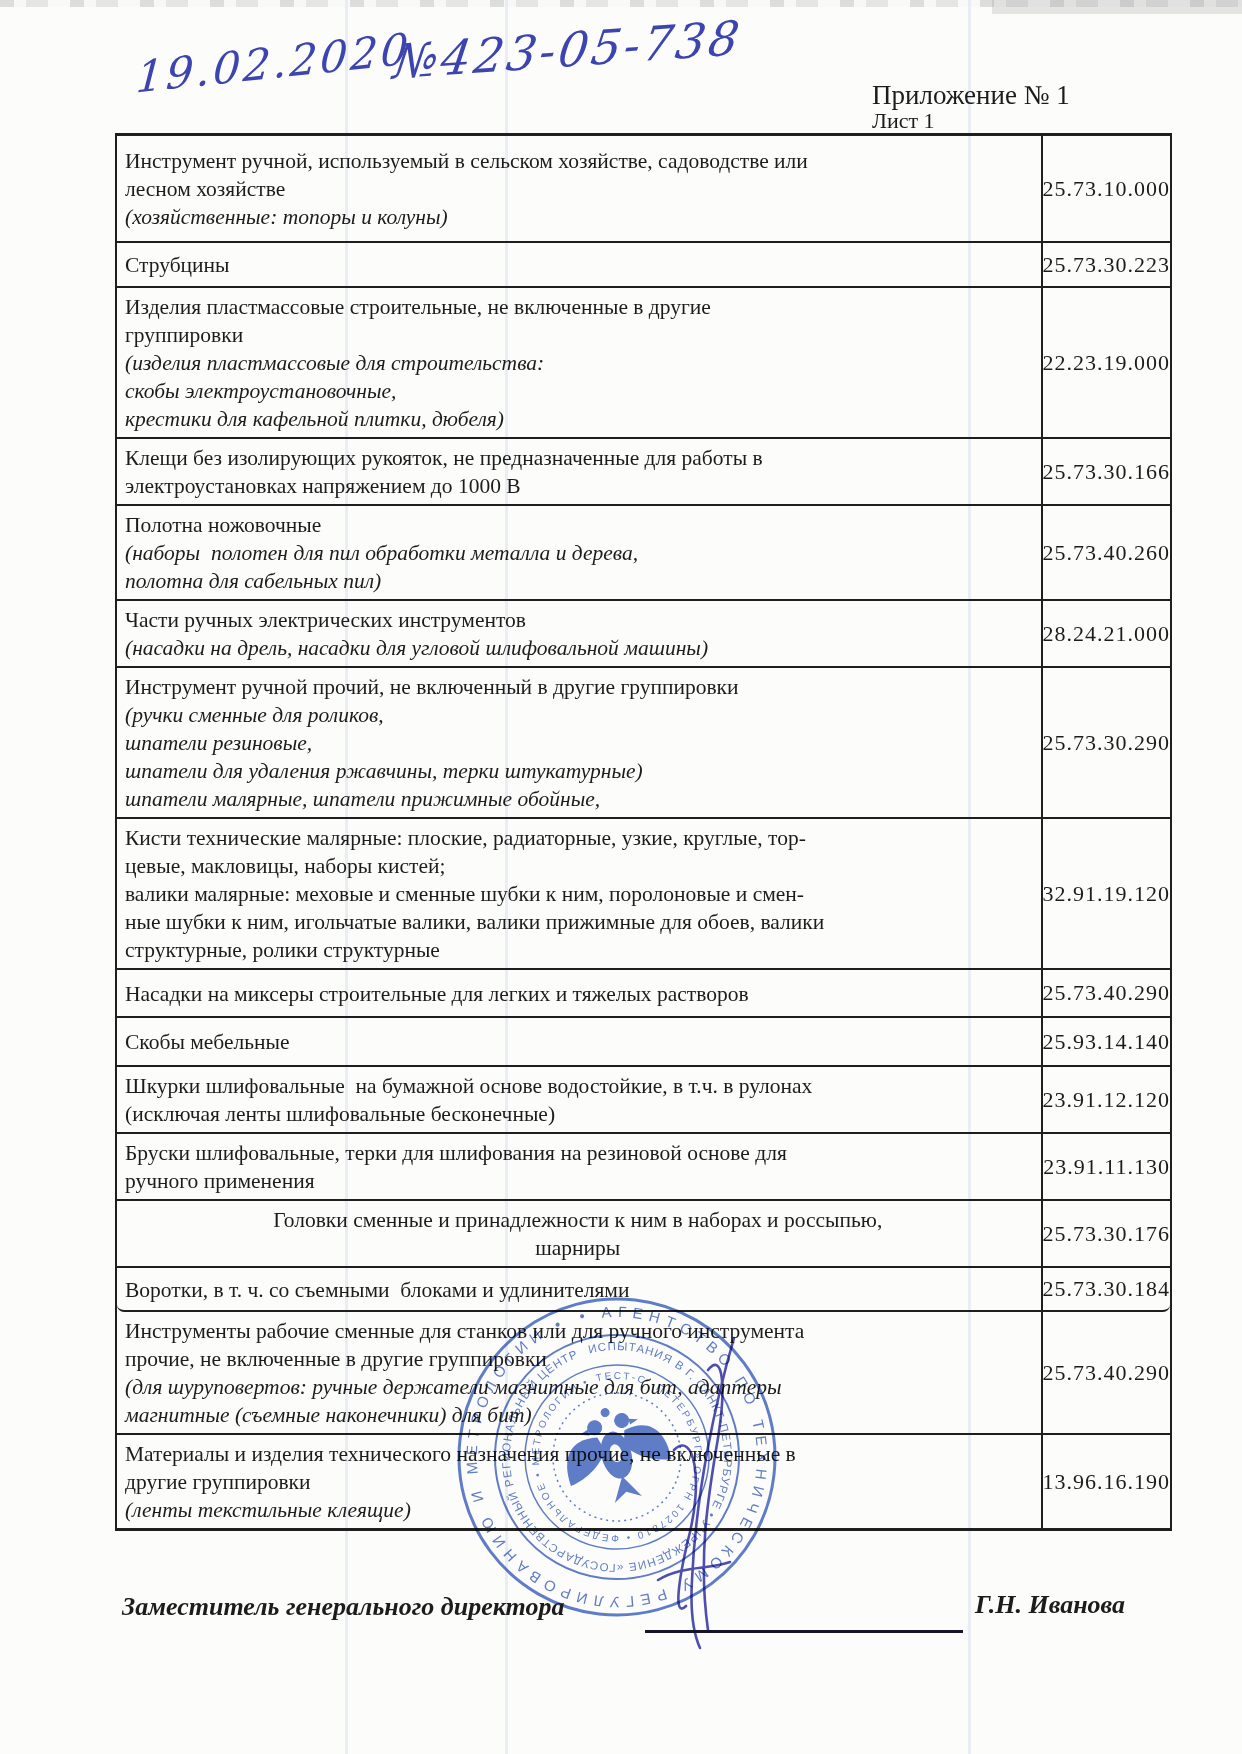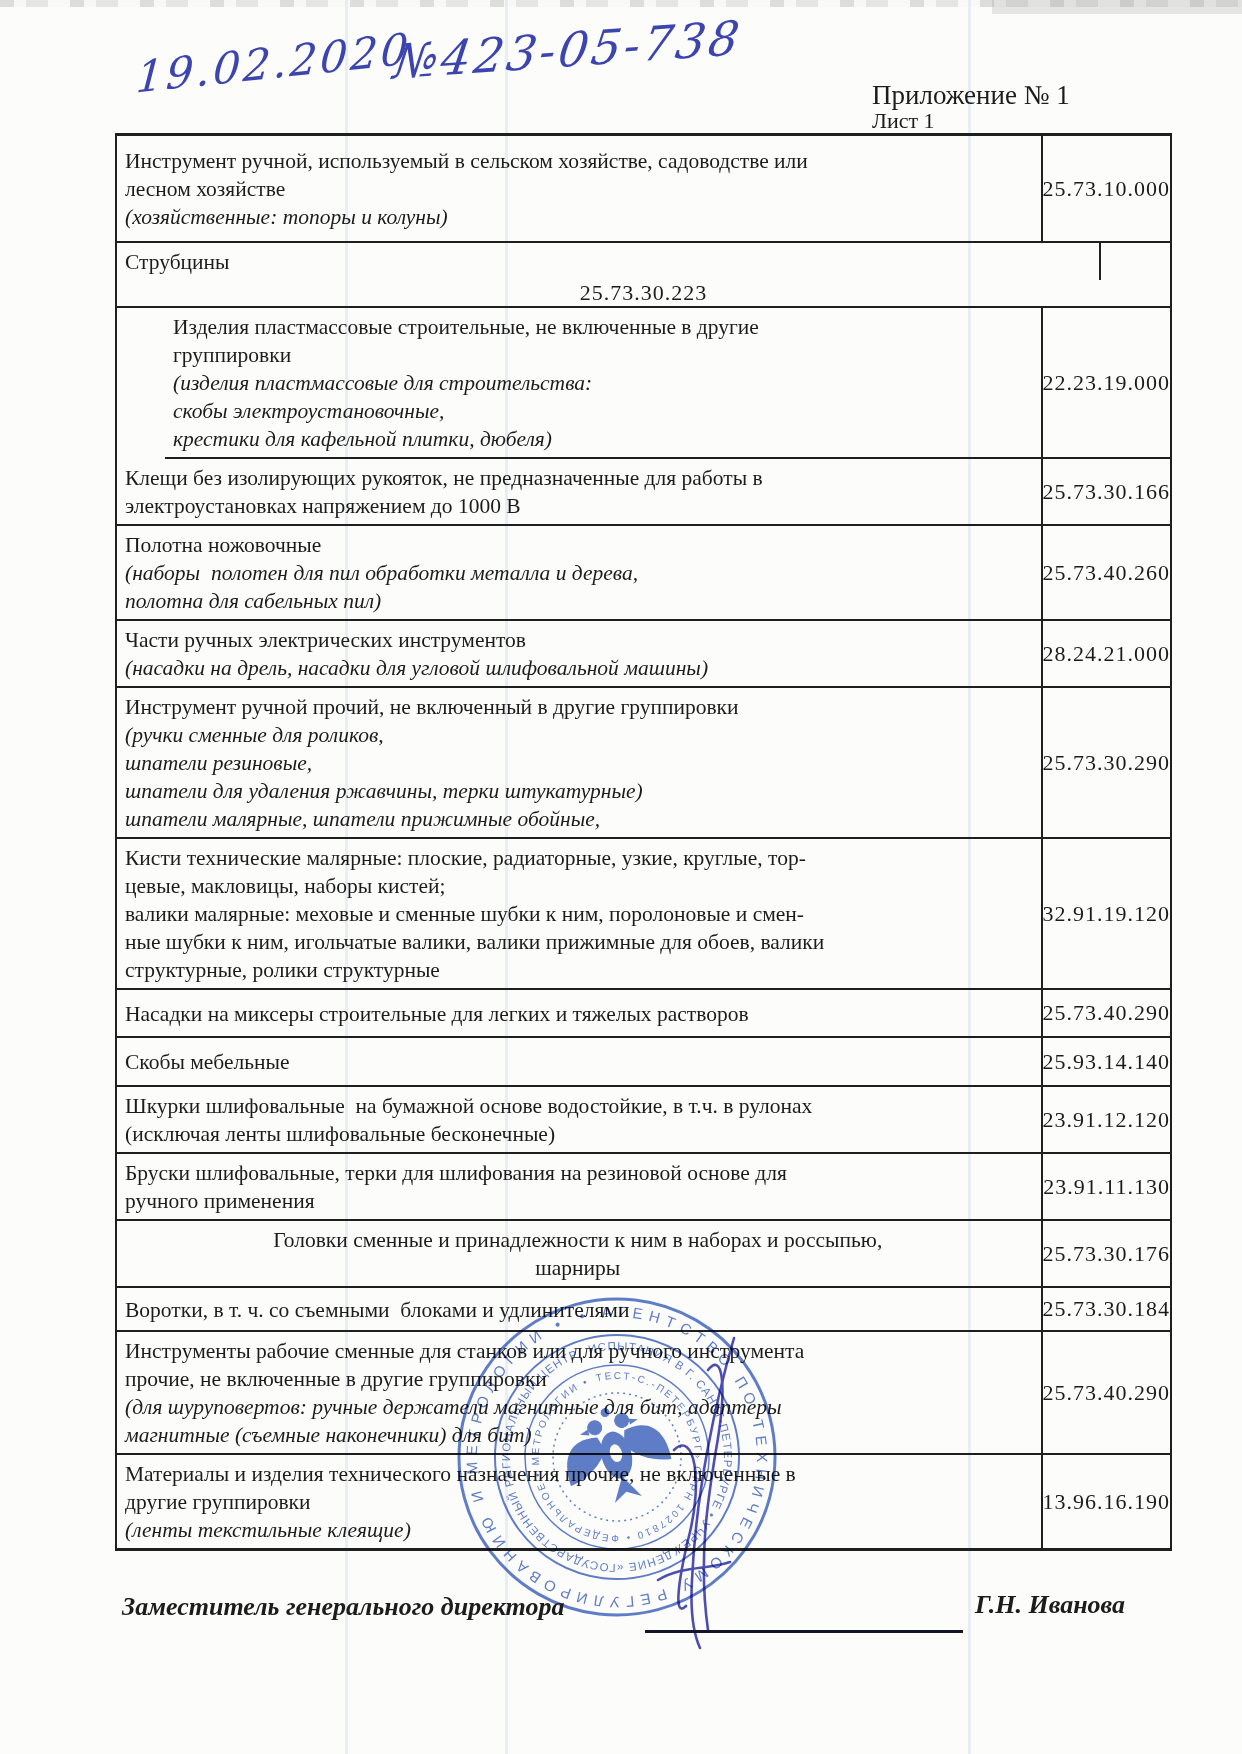--- a/index.html
+++ b/index.html
@@ -54,27 +54,27 @@
 
   <div class="doc-table" id="codes-table">
       <div class="t-row" style="min-height: 105px;">
         <div class="t-desc">
           <div class="t-line">Инструмент ручной, используемый в сельском хозяйстве, садоводстве или</div>
           <div class="t-line">лесном хозяйстве</div>
           <div class="t-line it">(хозяйственные: топоры и колуны)</div>
         </div>
         <div class="t-code">25.73.10.000</div>
       </div>
-      <div class="t-row" style="min-height: 43px; flex-direction: column;">
+      <div class="t-row" style="min-height: 43px;">
         <div class="t-desc">
           <div class="t-line">Струбцины</div>
         </div>
         <div class="t-code">25.73.30.223</div>
       </div>
-      <div class="t-row" style="min-height: 147px; margin-left: 48px;">
+      <div class="t-row" style="min-height: 147px;">
         <div class="t-desc">
           <div class="t-line">Изделия пластмассовые строительные, не включенные в другие</div>
           <div class="t-line">группировки</div>
           <div class="t-line it">(изделия пластмассовые для строительства:</div>
           <div class="t-line it">скобы электроустановочные,</div>
           <div class="t-line it">крестики для кафельной плитки, дюбеля)</div>
         </div>
         <div class="t-code">22.23.19.000</div>
       </div>
       <div class="t-row" style="min-height: 64px;">
@@ -145,21 +145,21 @@
         </div>
         <div class="t-code">23.91.11.130</div>
       </div>
       <div class="t-row" style="min-height: 65px; text-align: center;">
         <div class="t-desc">
           <div class="t-line">Головки сменные и принадлежности к ним в наборах и россыпью,</div>
           <div class="t-line">шарниры</div>
         </div>
         <div class="t-code">25.73.30.176</div>
       </div>
-      <div class="t-row" style="min-height: 42px;">
+      <div class="t-row" style="min-height: 42px; border-radius: 7px;">
         <div class="t-desc">
           <div class="t-line">Воротки, в т. ч. со съемными  блоками и удлинителями</div>
         </div>
         <div class="t-code">25.73.30.184</div>
       </div>
       <div class="t-row" style="min-height: 113px;">
         <div class="t-desc">
           <div class="t-line">Инструменты рабочие сменные для станков или для ручного инструмента</div>
           <div class="t-line">прочие, не включенные в другие группировки</div>
           <div class="t-line it">(для шуруповертов: ручные держатели магнитные для бит, адаптеры</div>

